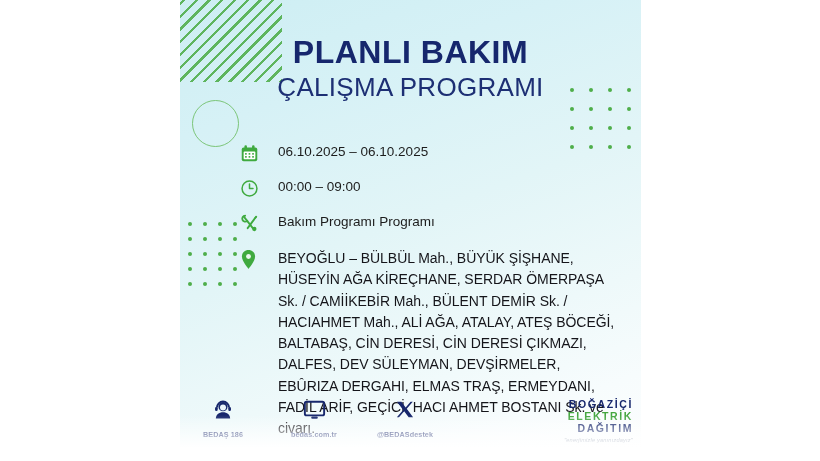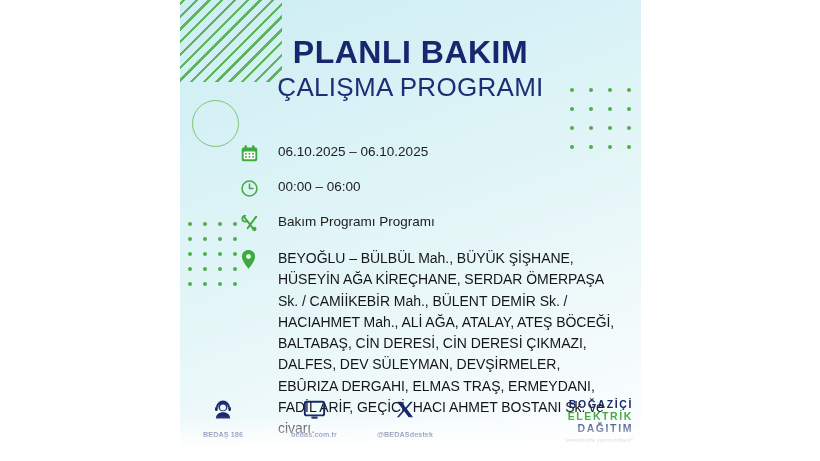--- a/index.html
+++ b/index.html
@@ -282,21 +282,21 @@
         <span class="txt">06.10.2025 – 06.10.2025</span>
       </div>
 
       <div class="row">
         <span class="ico">
           <svg width="19" height="19" viewBox="0 0 24 24">
             <circle cx="12" cy="12" r="9.4" fill="none" stroke="#3faa3f" stroke-width="1.9"></circle>
             <path d="M12 6.4 V12 H16.4" fill="none" stroke="#3faa3f" stroke-width="1.9" stroke-linecap="round" stroke-linejoin="round"></path>
           </svg>
         </span>
-        <span class="txt">00:00 – 06:00</span>
+        <span class="txt">00:00 – 09:00</span>
       </div>
 
       <div class="row">
         <span class="ico">
           <svg width="20" height="20" viewBox="0 0 24 24">
             <g stroke="#3faa3f" stroke-width="2.2" stroke-linecap="round" fill="none">
               <path d="M4.6 4.4 L15.6 18.4"></path>
               <path d="M19.2 4.6 L9.2 18.2"></path>
             </g>
             <circle cx="17.2" cy="19.2" r="2.6" fill="#3faa3f"></circle>

